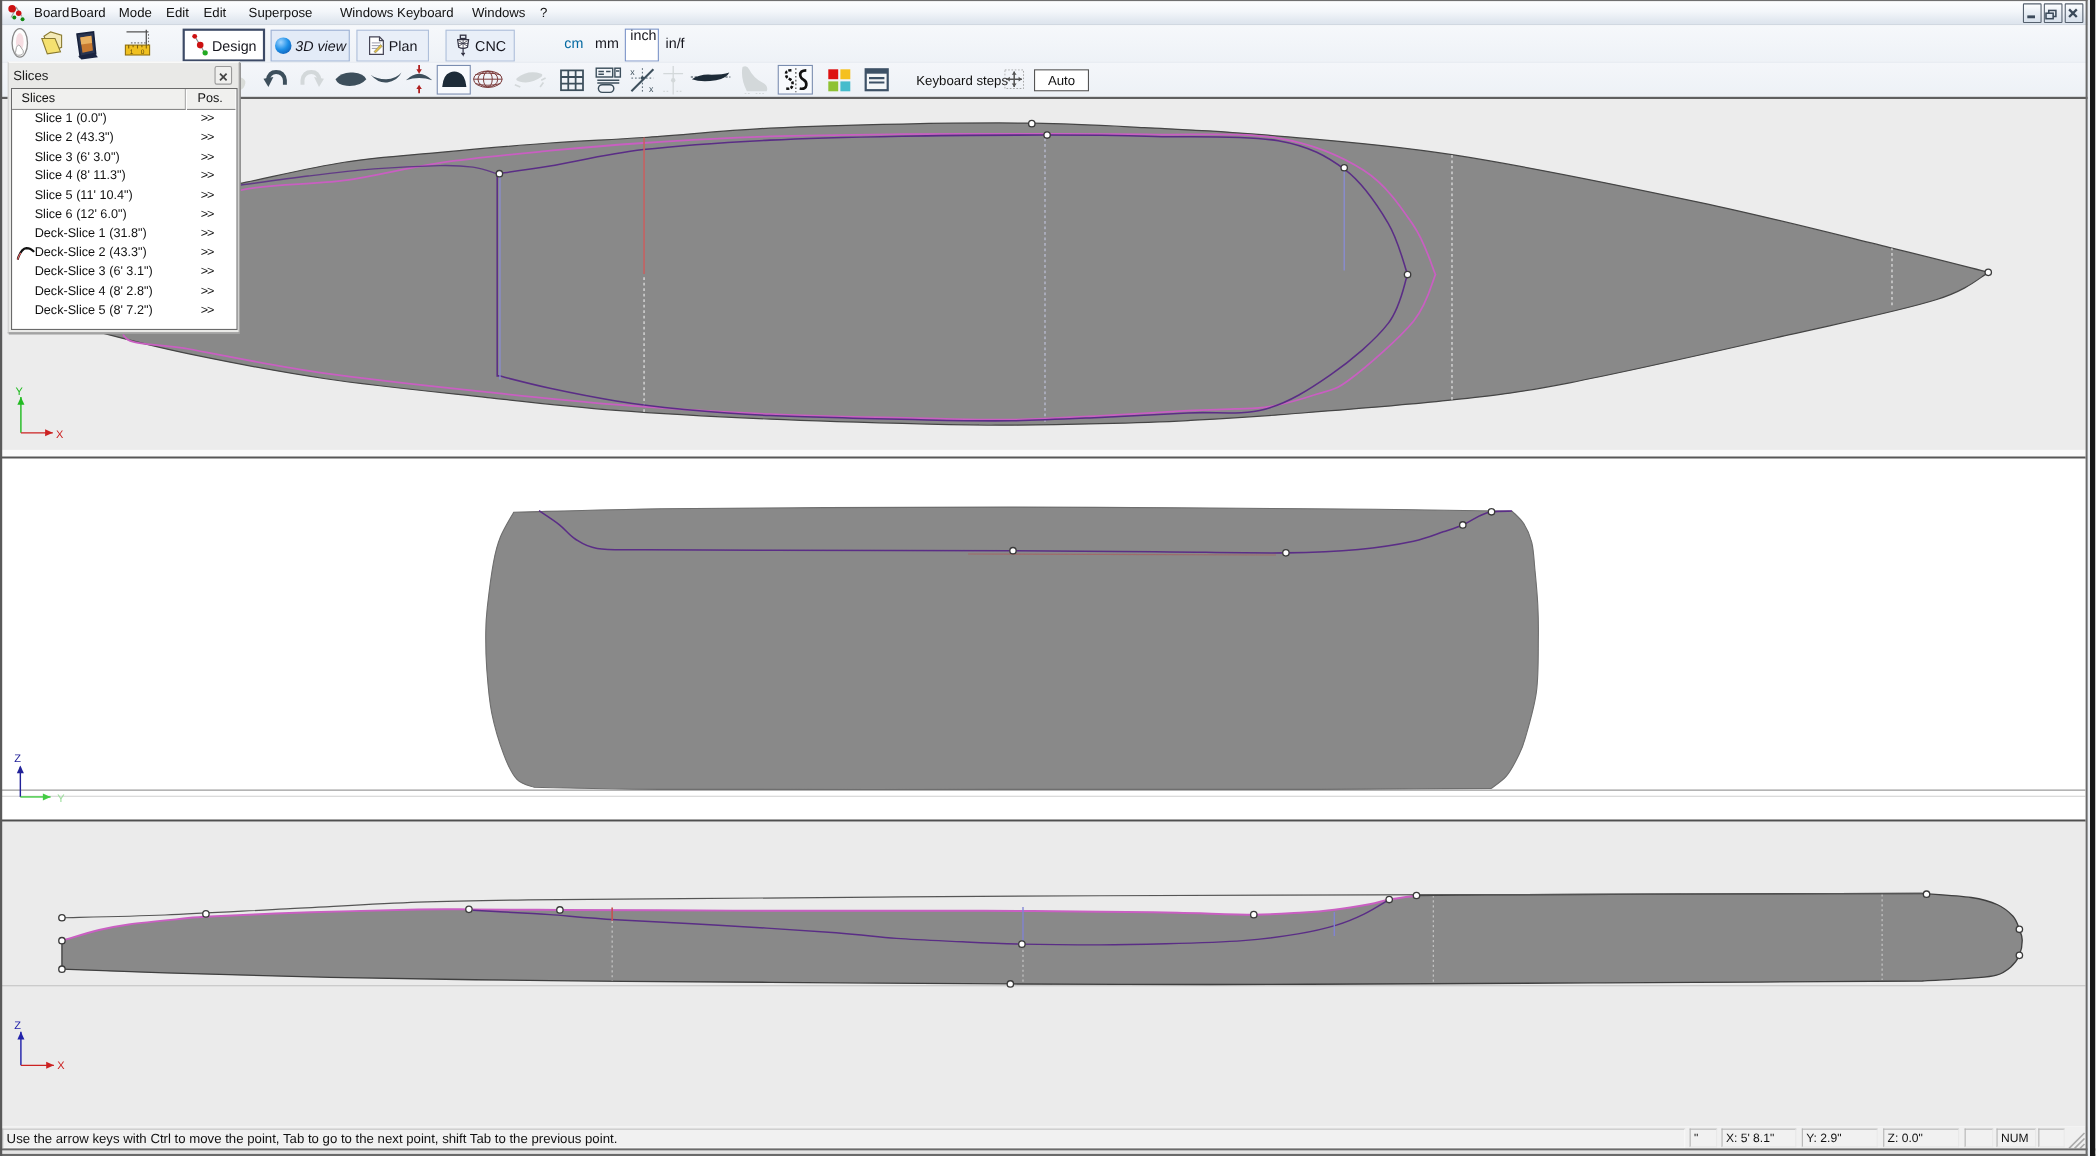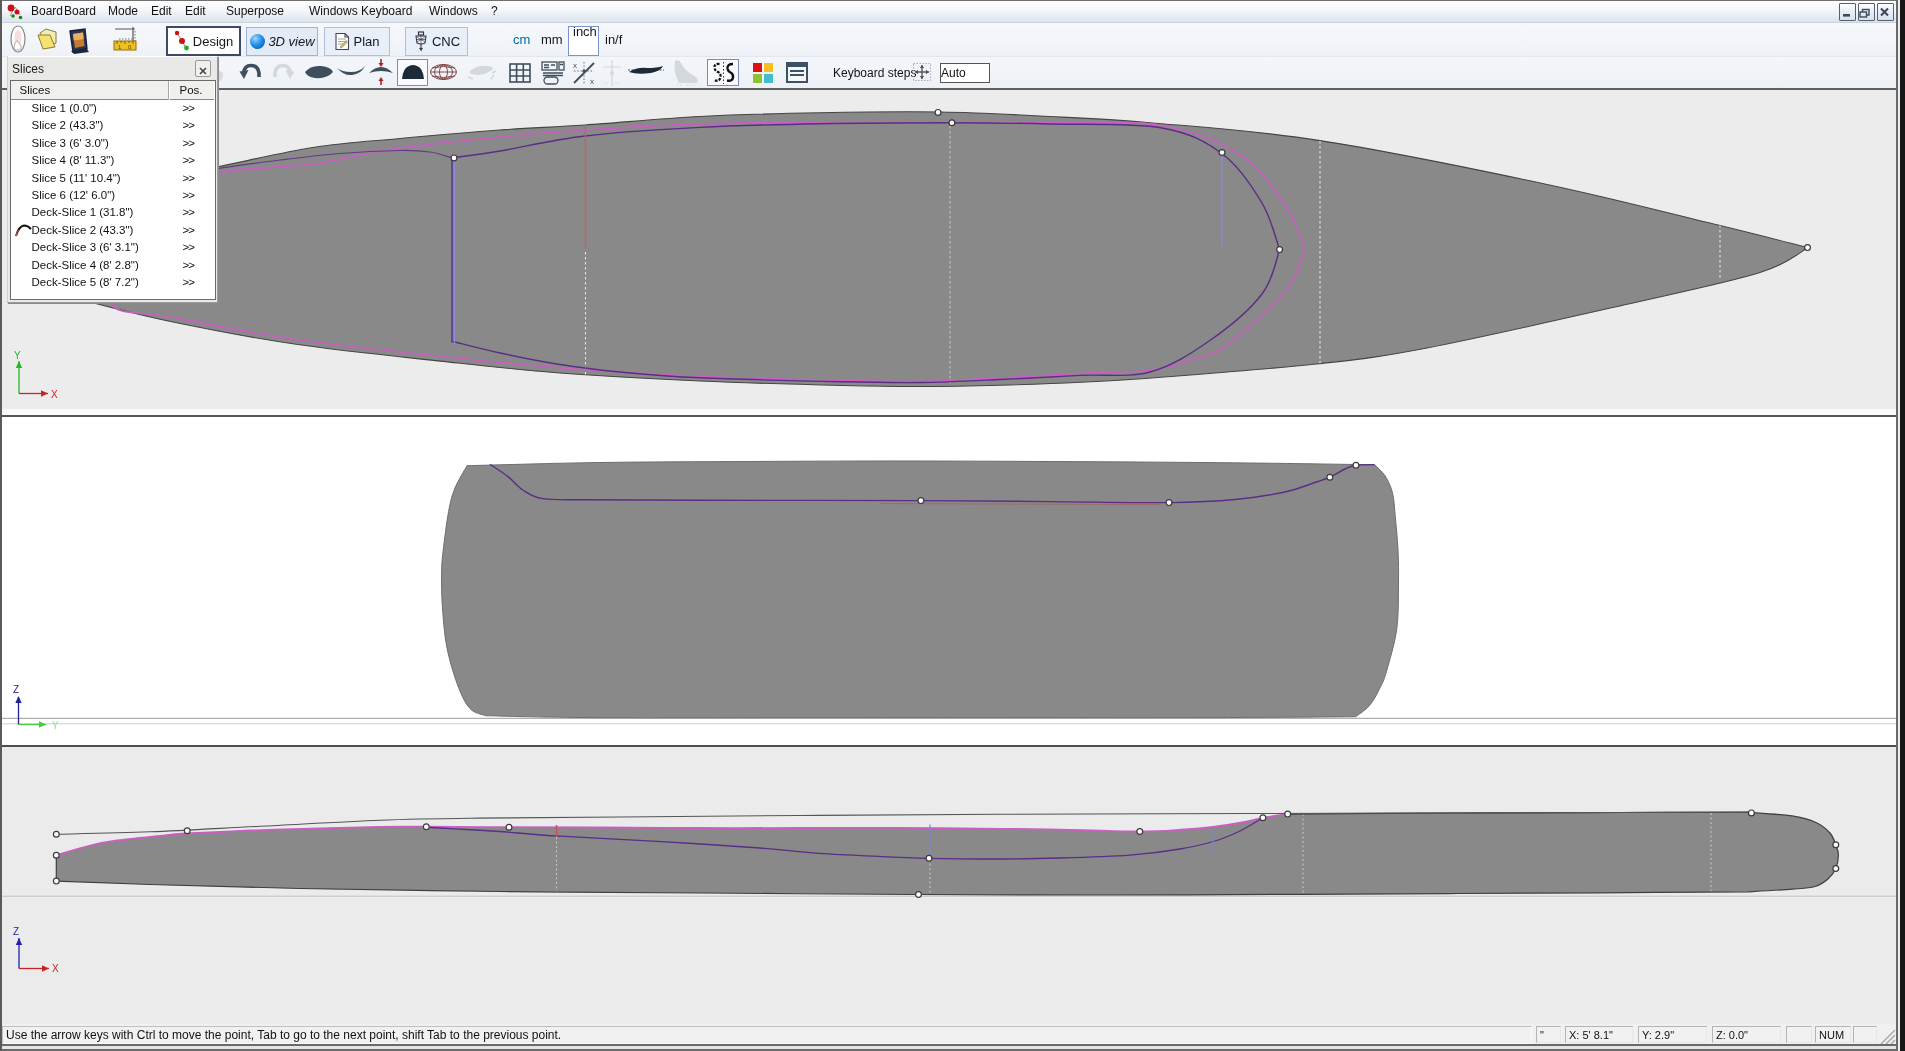--- a/index.html
+++ b/index.html
@@ -186,21 +186,21 @@
 <rect x="1" y="1" width="22" height="21" fill="#3d5166"></rect>
 <rect x="3" y="6" width="18" height="14" fill="#f4f6f8"></rect>
 <path d="M5 10 H19 M5 14 H19" stroke="#3d5166" stroke-width="2"></path>
   </svg>
 <div class="abs" style="left:833px;top:66px;font-size:12px;color:#111">Keyboard steps</div>
 <svg class="abs" style="left:913px;top:63px" width="18" height="18" viewBox="0 0 18 18">
 <rect x="0.5" y="0.5" width="17" height="17" fill="none" stroke="#999" stroke-width="0.8" stroke-dasharray="1.5 1.5"></rect>
 <path d="M9 2 V16 M2 9 H16" stroke="#555" stroke-width="1.4"></path>
 <path d="M9 2 L6.8 5 H11.2 Z M9 16 L6.8 13 H11.2 Z M2 9 L5 6.8 V11.2 Z M16 9 L13 6.8 V11.2 Z" fill="#555"></path>
   </svg>
-<div class="abs" style="left:940px;top:63px;width:50px;height:20px;border:1px solid #555;background:#fff;font-size:12px;color:#111;text-align:left;line-height:19px">Auto</div>
+<div class="abs" style="left:940px;top:63px;width:50px;height:20px;border:1px solid #555;background:#fff;font-size:12px;color:#111;text-align:center;line-height:19px">Auto</div>
 <div class="abs" style="left:0;top:88px;width:1899px;height:1.5px;background:#5f5f5f"></div>
 <div class="abs" style="left:0;top:90px;width:1896px;height:319px;background:#ececec"></div>
 <div class="abs" style="left:0;top:409px;width:1896px;height:6px;background:#fafafa"></div>
 <div class="abs" style="left:0;top:415px;width:1896px;height:1.5px;background:#555"></div>
 <div class="abs" style="left:0;top:416.5px;width:1896px;height:329px;background:#ffffff"></div>
 <div class="abs" style="left:0;top:745px;width:1896px;height:2px;background:#4f4f4f"></div>
 <div class="abs" style="left:0;top:747px;width:1896px;height:277px;background:#ebebeb"></div>
 <svg class="abs" style="left:0;top:0" width="1896" height="1051" viewBox="0 0 1896 1051">
     <defs>
       <clipPath id="boardclip">

